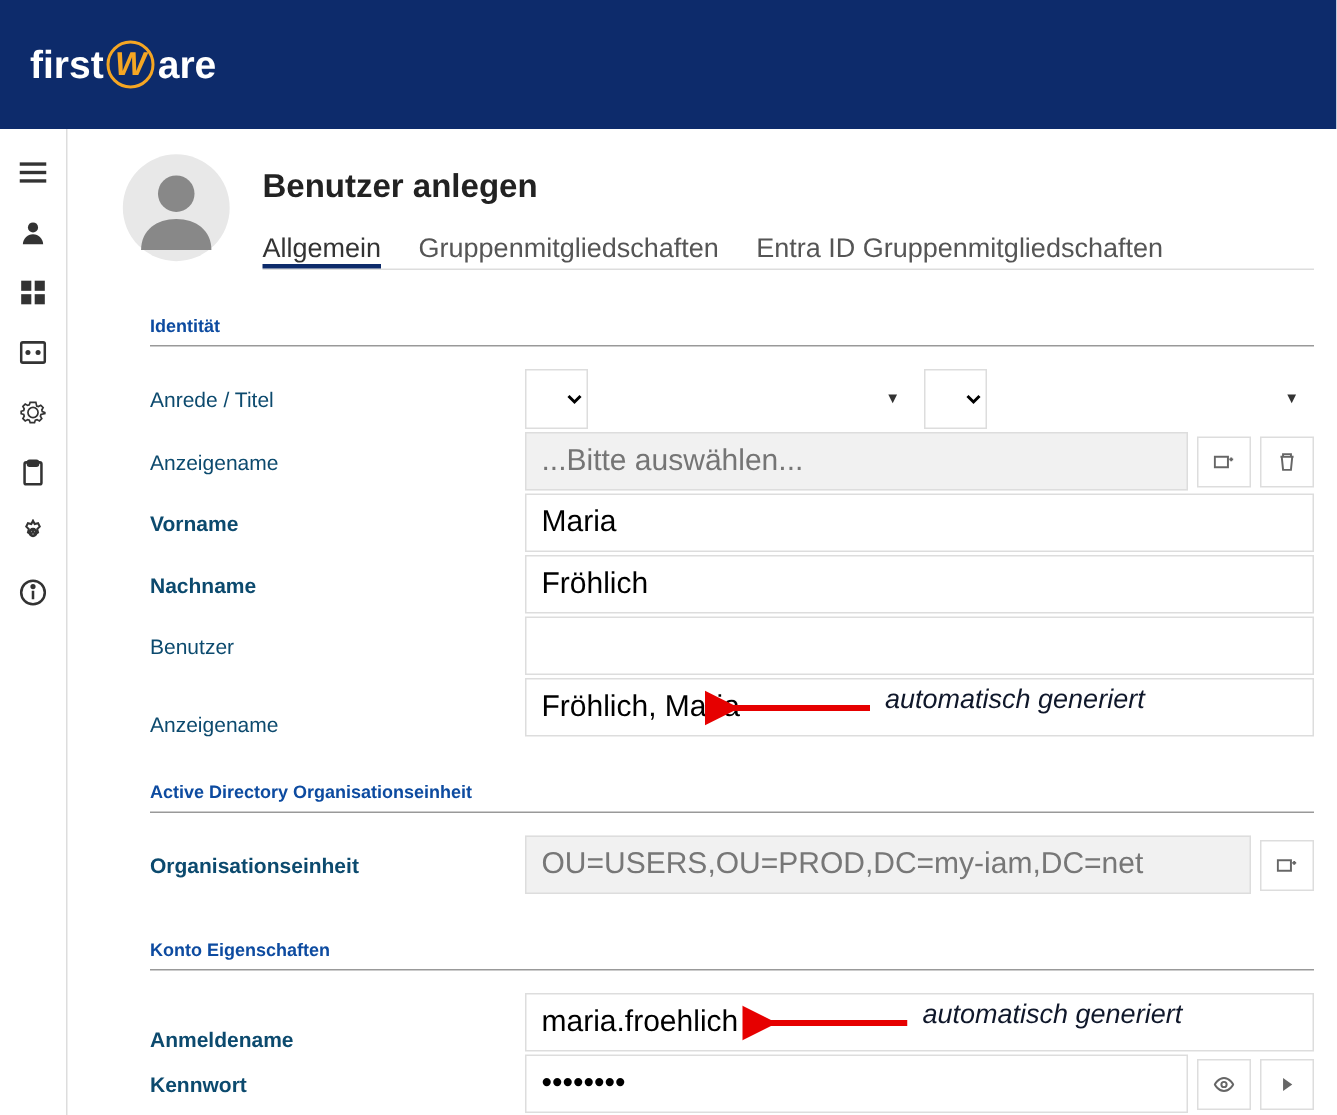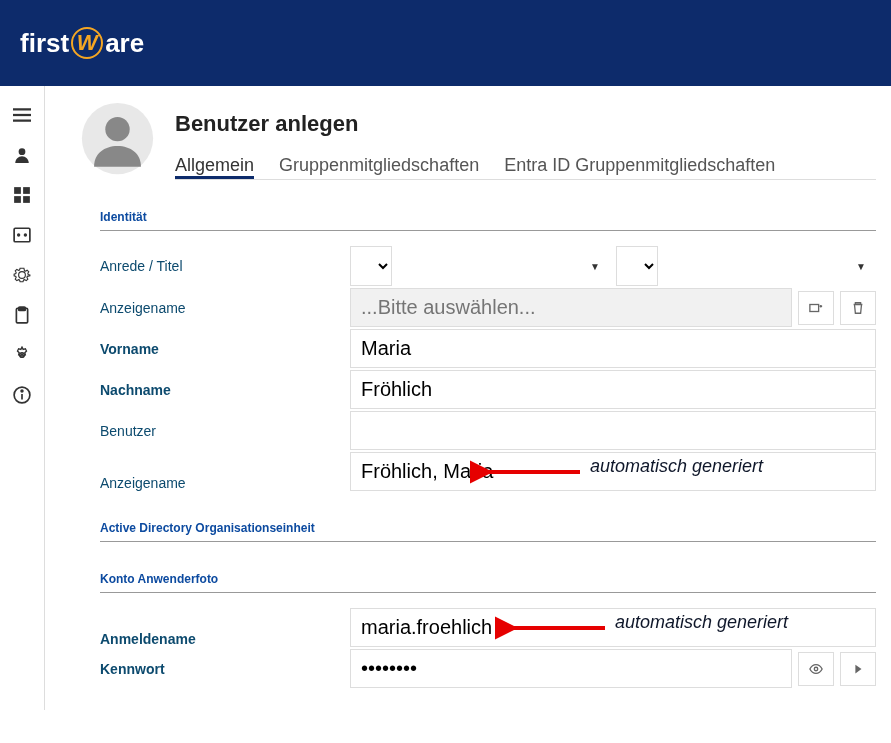--- a/index.html
+++ b/index.html
@@ -186,24 +186,36 @@
               </marker>
             </defs>
           <line x1="110" y1="12" x2="15" y2="12" stroke="#e60000" stroke-width="4" marker-end="url(#ah1)"></line>
         </svg>
         <div class="annotation" style="left:490px;top:4px;">automatisch generiert</div>
       </div>
     </div>
 
     <div class="section">
       <div class="section-title">Active Directory Organisationseinheit</div>
+      <div class="form-row">
+        <div class="form-label bold">Organisationseinheit</div>
+        <div class="form-fields">
+          <input class="input readonly" readonly="" value="OU=USERS,OU=PROD,DC=my-iam,DC=net" style="">
+          <button class="icon-btn">
+            <svg viewBox="0 0 16 16" fill="none" stroke="currentColor" stroke-width="1.5">
+                <rect x="1" y="4" width="10" height="8"></rect>
+                <path d="M12 6h3M13.5 4.5v3"></path>
+              </svg>
+          </button>
+        </div>
+      </div>
     </div>
 
     <div class="section">
-      <div class="section-title">Konto Anwenderfoto</div>
+      <div class="section-title">Konto Eigenschaften</div>
       <div class="form-row rel">
         <div class="form-label bold">Anmeldename</div>
         <div class="form-fields">
           <input class="input" value="maria.froehlich" style="">
         </div>
         <svg class="arrow" style="left:395px;top:8px;width:110px;height:24px;">
           <defs>
               <marker id="ah2" markerWidth="10" markerHeight="10" refX="2" refY="5" orient="auto">
                 <path d="M10 0L0 5L10 10z" fill="#e60000"></path>
               </marker>

